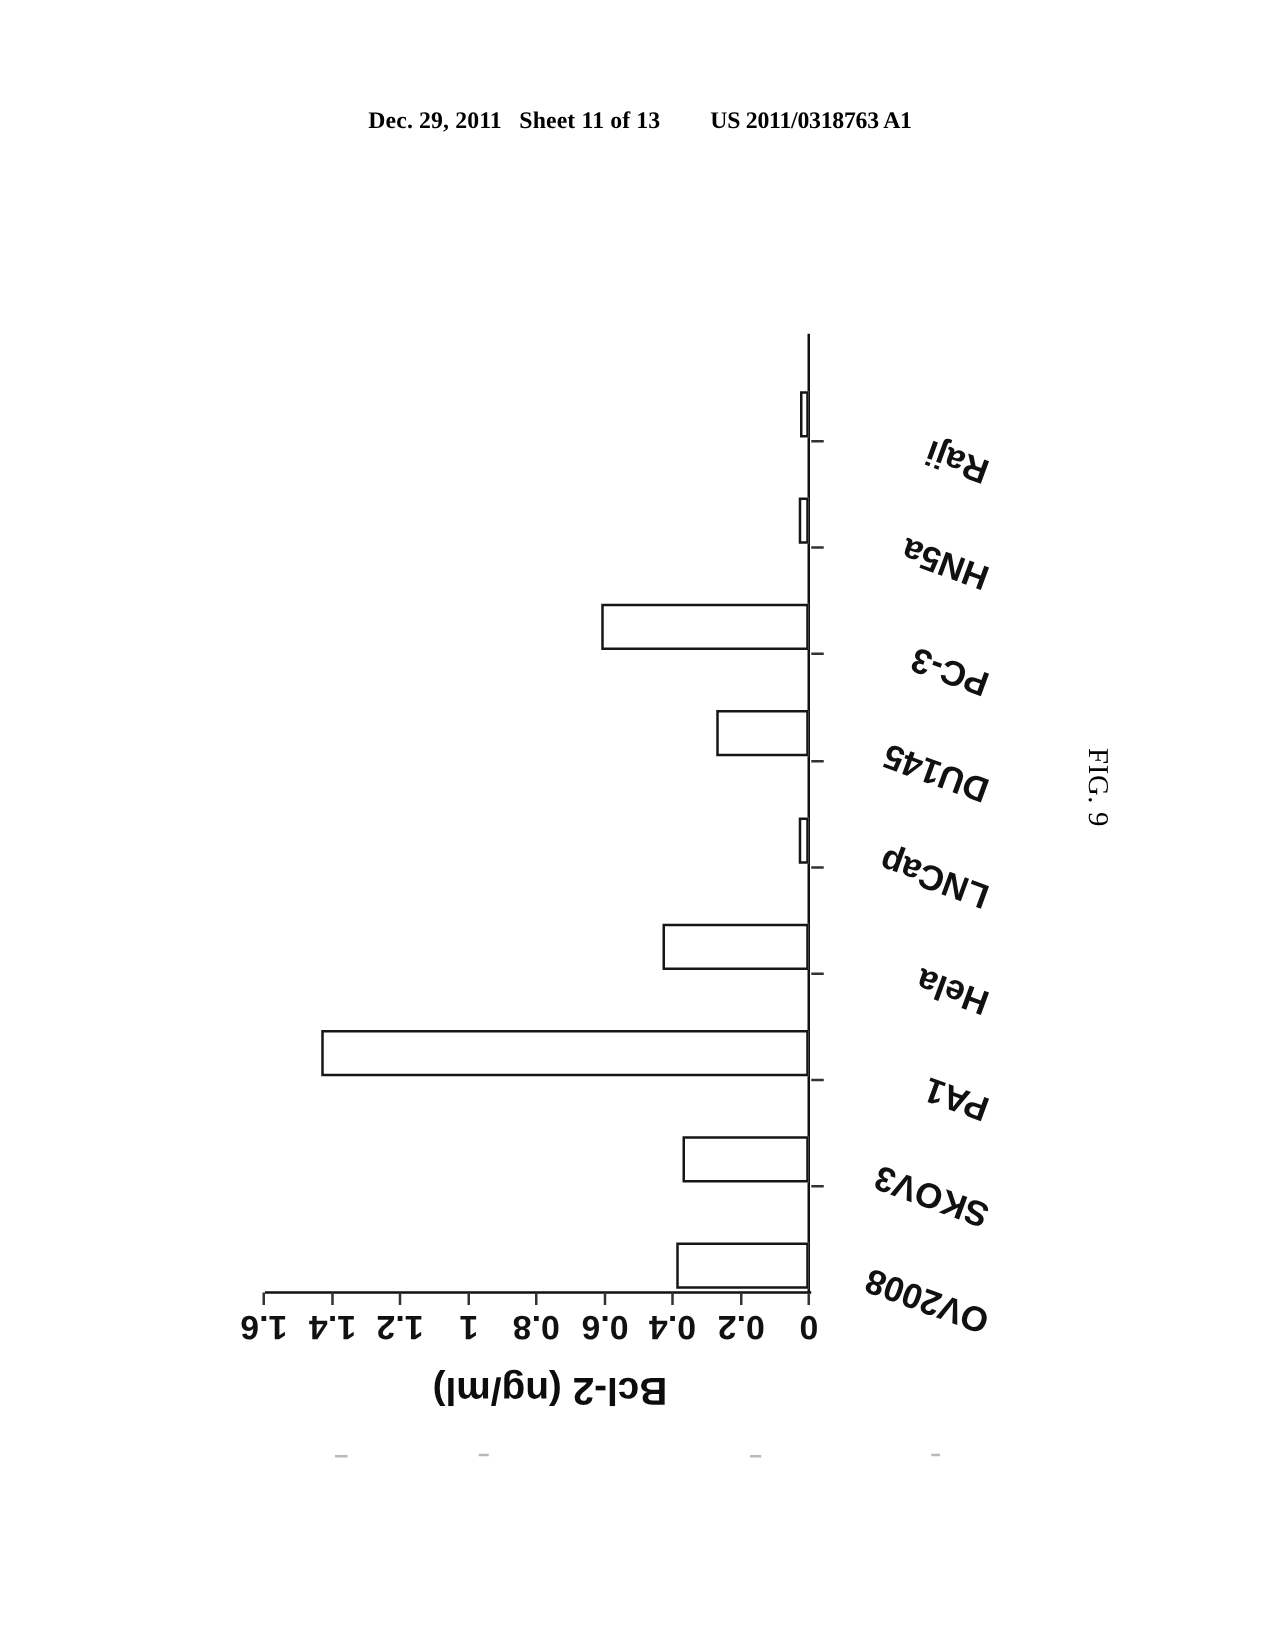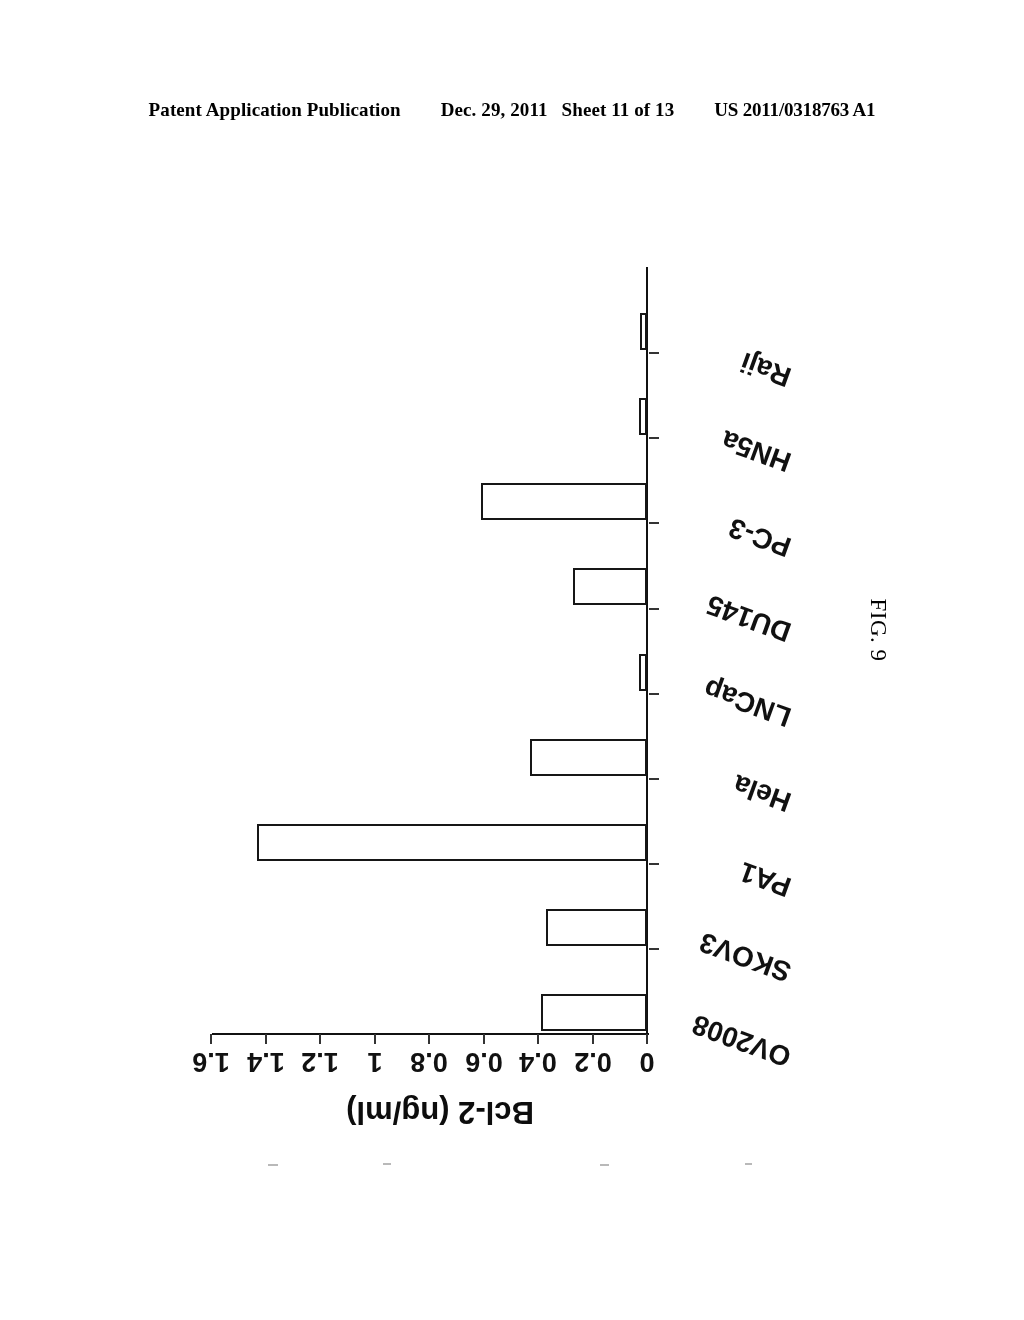--- a/index.html
+++ b/index.html
@@ -28,21 +28,21 @@
     justify-content: center;
     font-family: "Liberation Serif", serif;
     font-weight: bold;
     font-size: 19px;
     letter-spacing: 0.1px;
     white-space: nowrap;
   }
   #patent-header .hdr-pub { margin-right: 40px; }
   #patent-header .hdr-date { margin-right: 14px; }
   #patent-header .hdr-sheet { margin-right: 40px; }
-  #patent-header .hdr-number { letter-spacing: -0.2px; margin-top: 13px; }
+  #patent-header .hdr-number { letter-spacing: -0.2px; }
 
   
   #figure-area {
     position: absolute;
     left: 0;
     top: 150px;
     width: 1024px;
     height: 1060px;
   }
 
@@ -160,21 +160,20 @@
   .speckle {
     position: absolute;
     background: #b9b9b9;
     height: 2px;
   }
 </style>
 </head>
 <body>
 
 <div id="patent-header">
-  <span class="hdr-pub">Patent Application Publication</span>
   <span class="hdr-date">Dec. 29, 2011</span>
   <span class="hdr-sheet">Sheet 11 of 13</span>
   <span class="hdr-number">US 2011/0318763 A1</span>
 </div>
 
 <div id="figure-area">
 
   <div id="chart">
     <div id="value-axis-line"></div>
     <div id="category-axis-line"></div>

